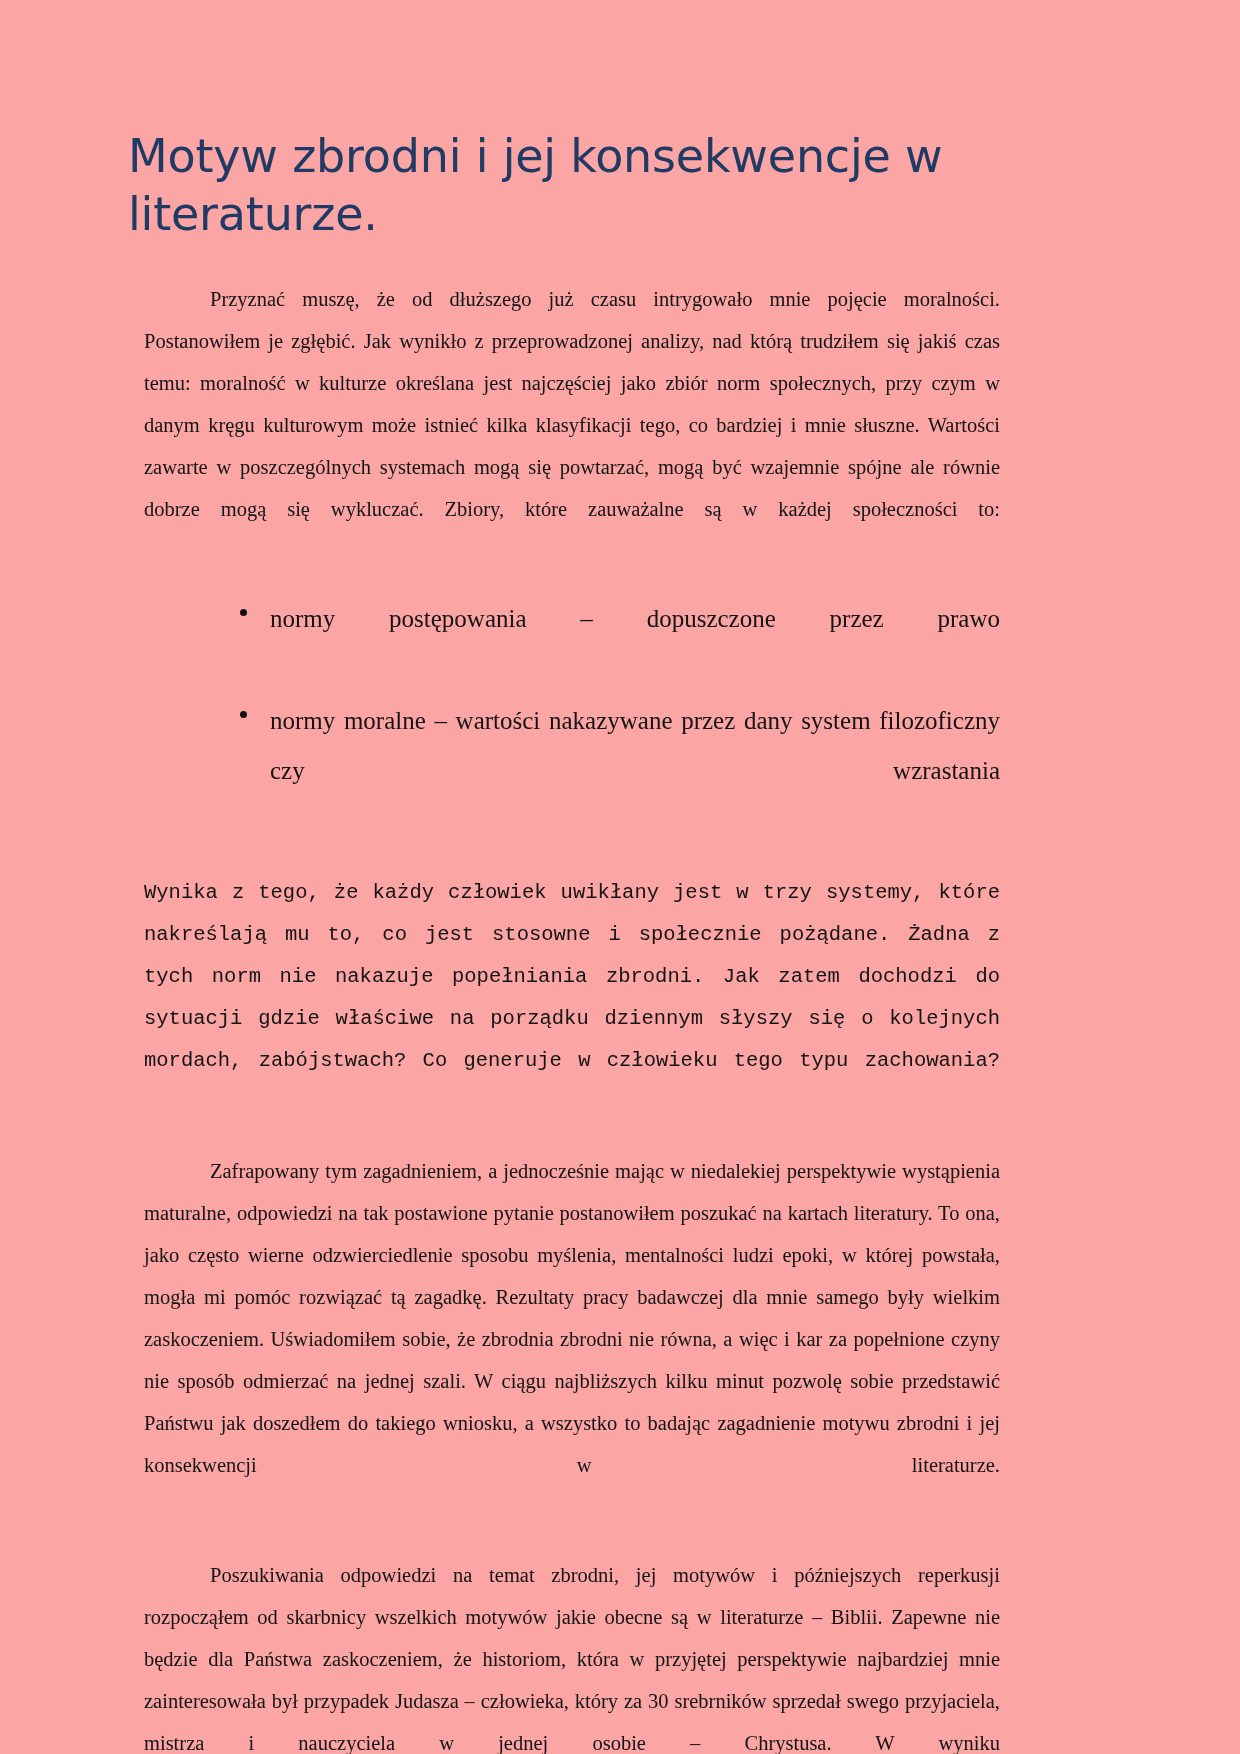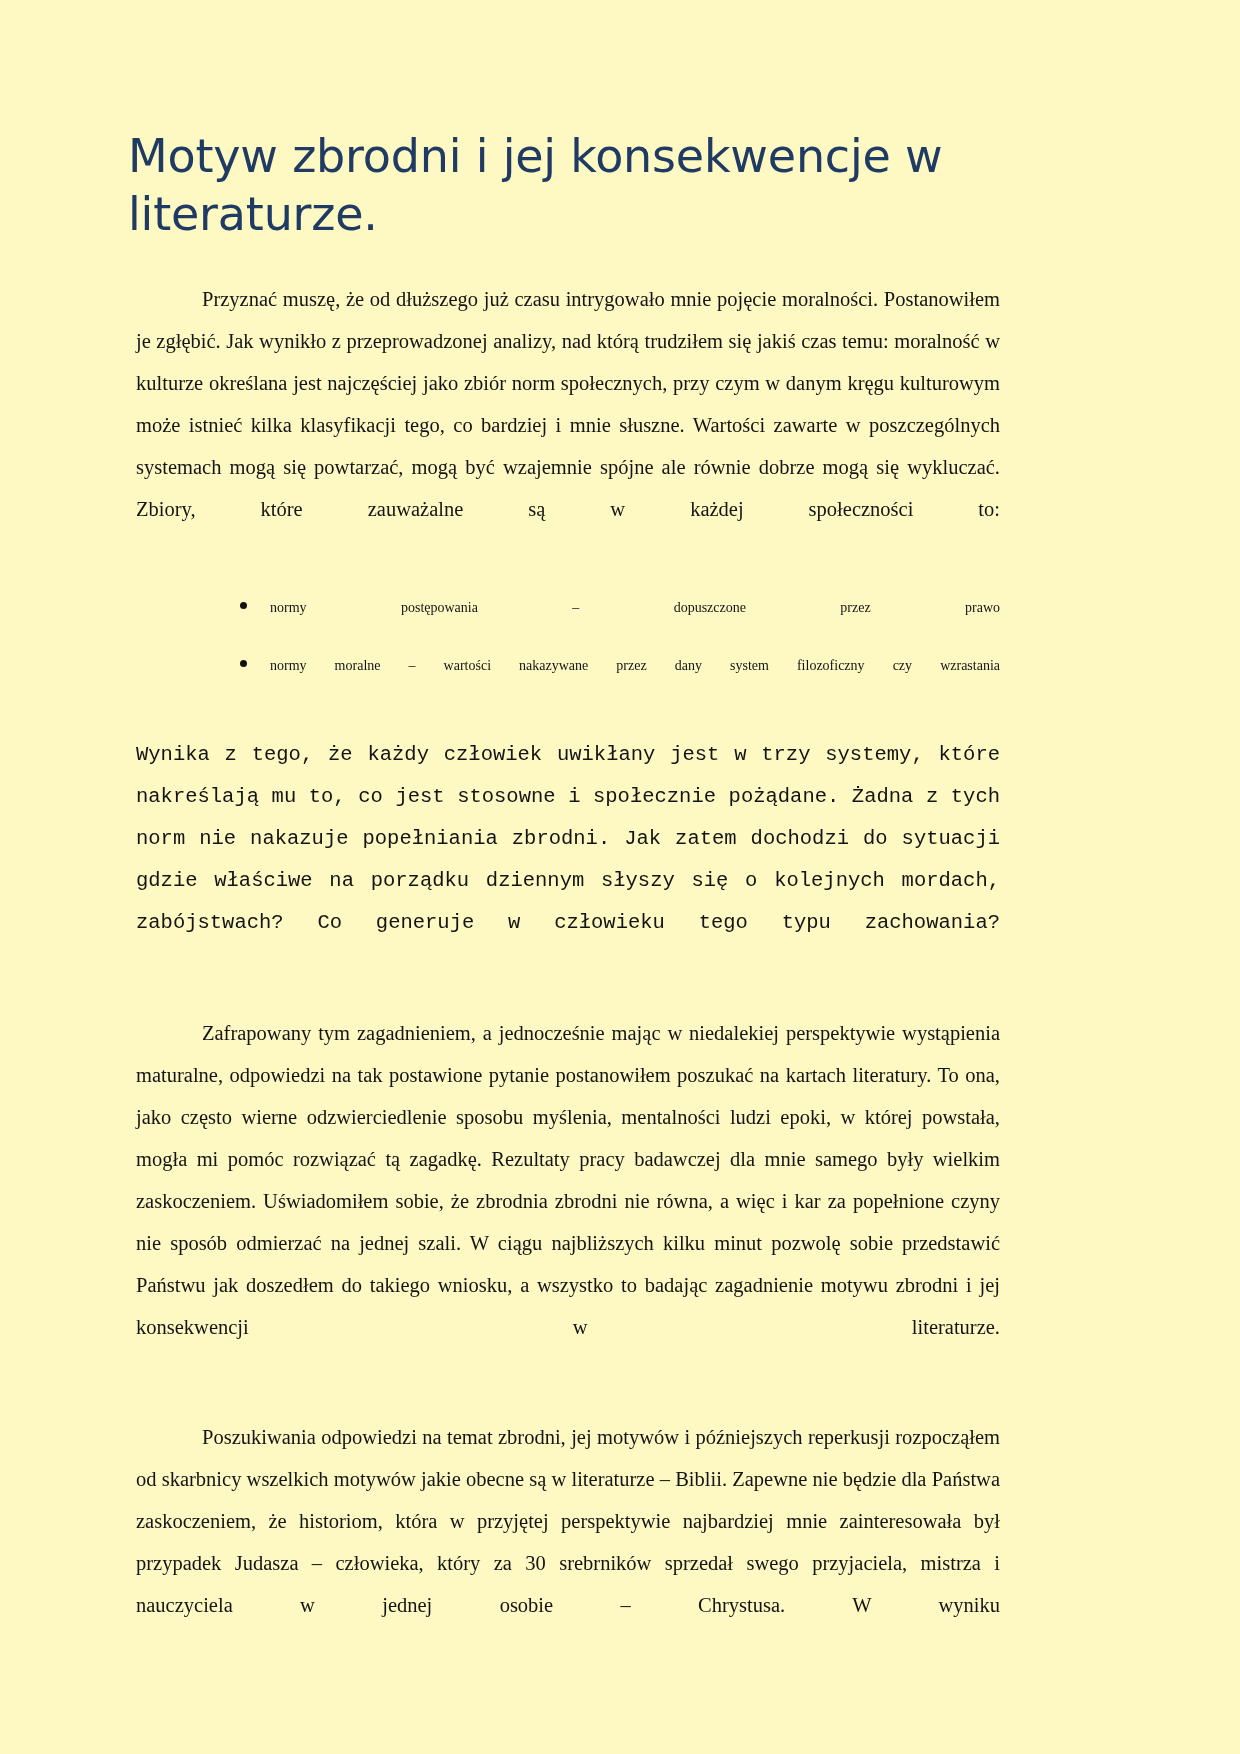--- a/index.html
+++ b/index.html
@@ -16,40 +16,40 @@
     color: #111111;
     -webkit-font-smoothing: antialiased;
   }
 
   .page {
     position: relative;
     width: 1240px;
     height: 1754px;
     box-sizing: border-box;
     padding: 128px 240px 0 128px;
-    background: #fef9c3;
+    background: #fca5a5;
   }
 
   .doc-title {
     font-family: "DejaVu Sans", "Liberation Sans", sans-serif;
     font-size: 46px;
     line-height: 1.26;
     font-weight: 400;
     color: #1F3A63;
     letter-spacing: -0.2px;
     margin: 0 0 34px 0;
     max-width: 840px;
   }
 
   .body-col {
     width: 872px;
   }
 
   p.para {
-    margin: 0 0 4px 8px;
+    margin: 0 0 4px 16px;
     font-size: 20.5px;
     line-height: 2.05;
     text-align: justify;
     text-justify: inter-word;
     color: #141414;
     font-family: "Liberation Serif", "DejaVu Serif", serif;
   }
 
   p.para.indent {
     text-indent: 66px;
@@ -65,21 +65,21 @@
   }
 
   ul.norms {
     list-style: none;
     margin: 22px 0 26px 0;
     padding: 0 0 0 112px;
   }
 
   ul.norms li {
     position: relative;
-    font-size: 14px;
+    font-size: 25px;
     line-height: 2.0;
     text-align: justify;
     text-justify: inter-word;
     padding-left: 30px;
     margin: 0 0 2px 0;
     color: #141414;
   }
 
   ul.norms li .bullet-dot {
     position: absolute;

